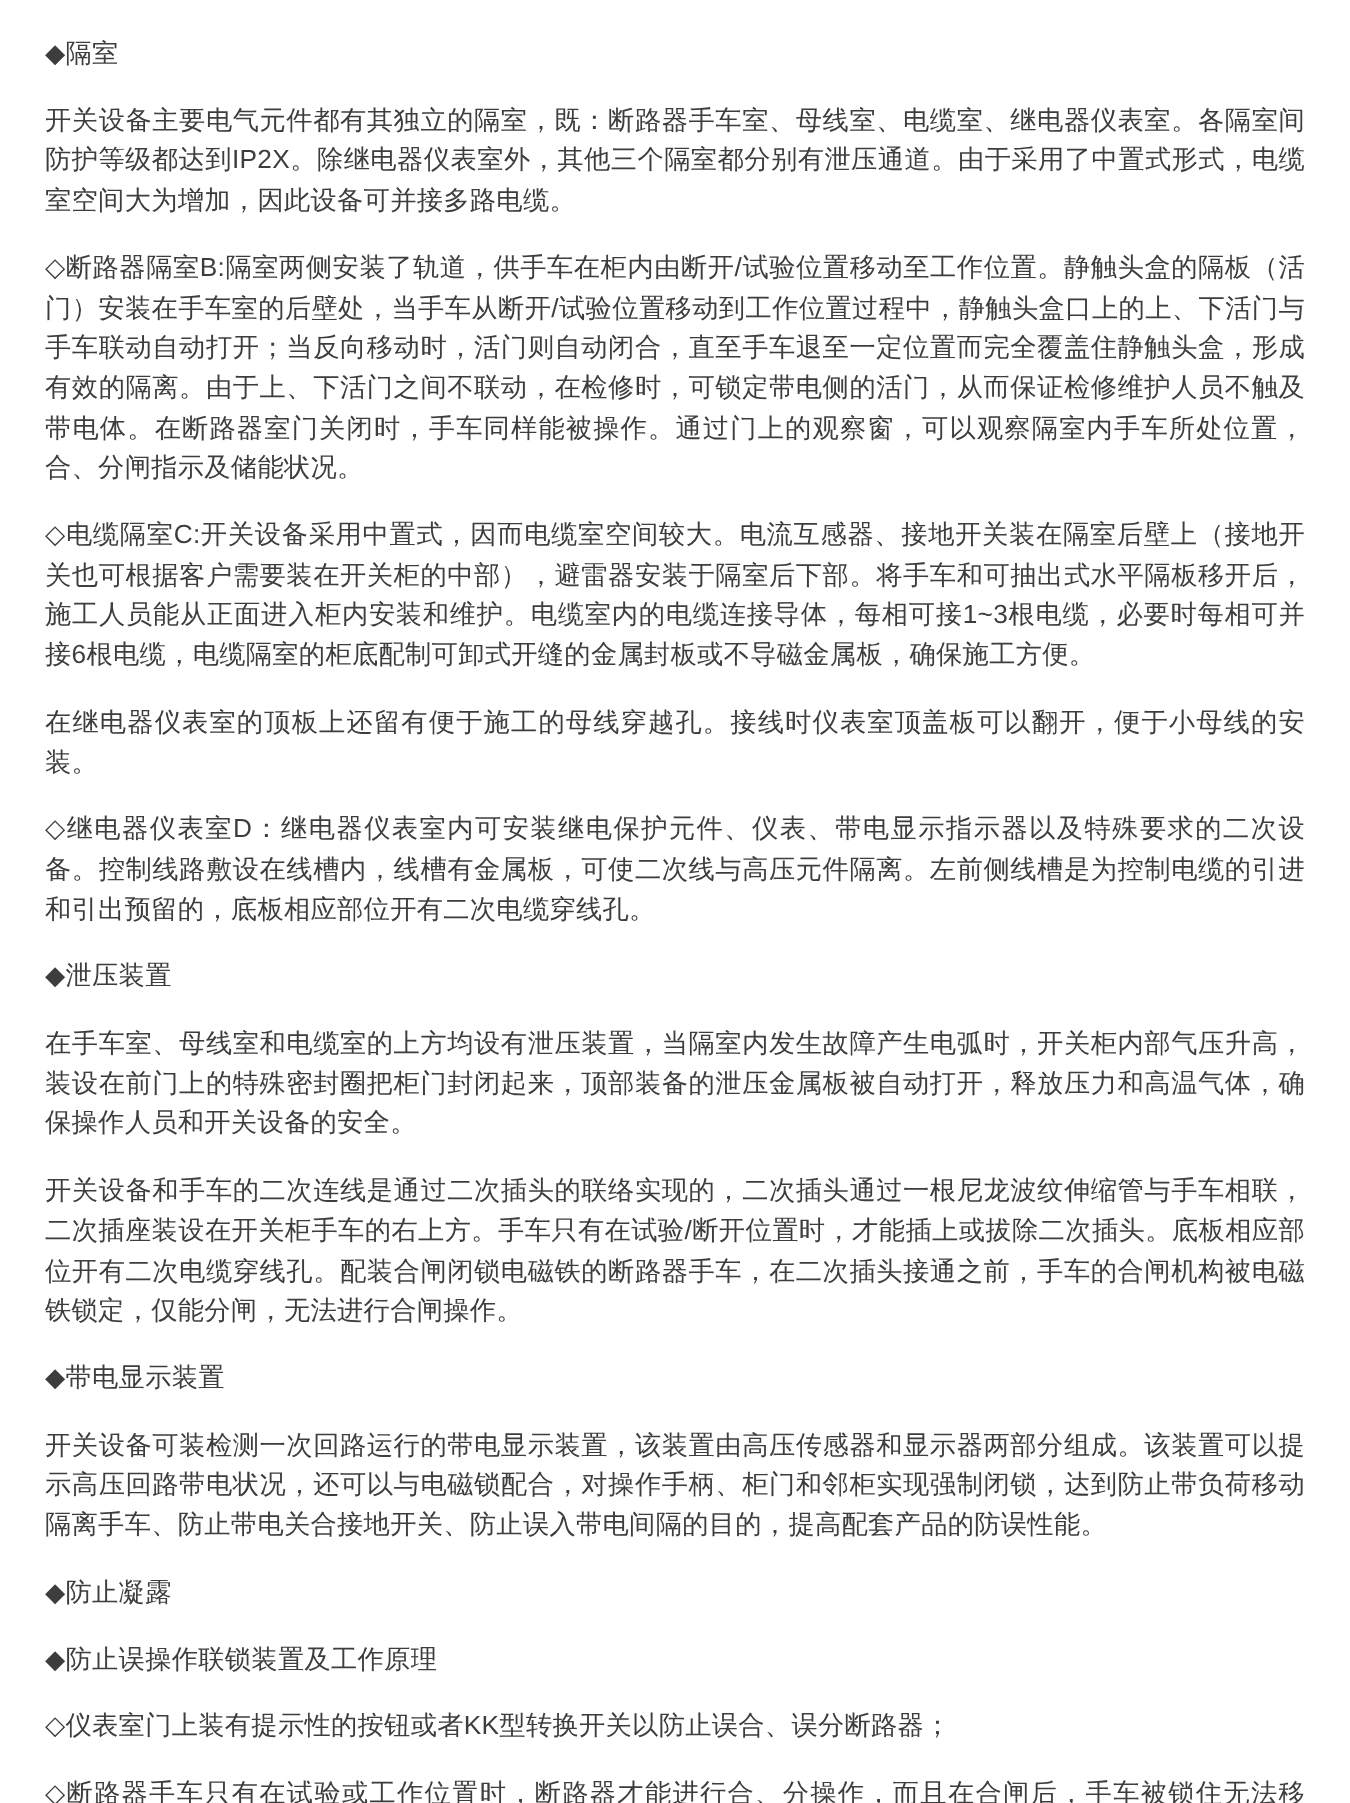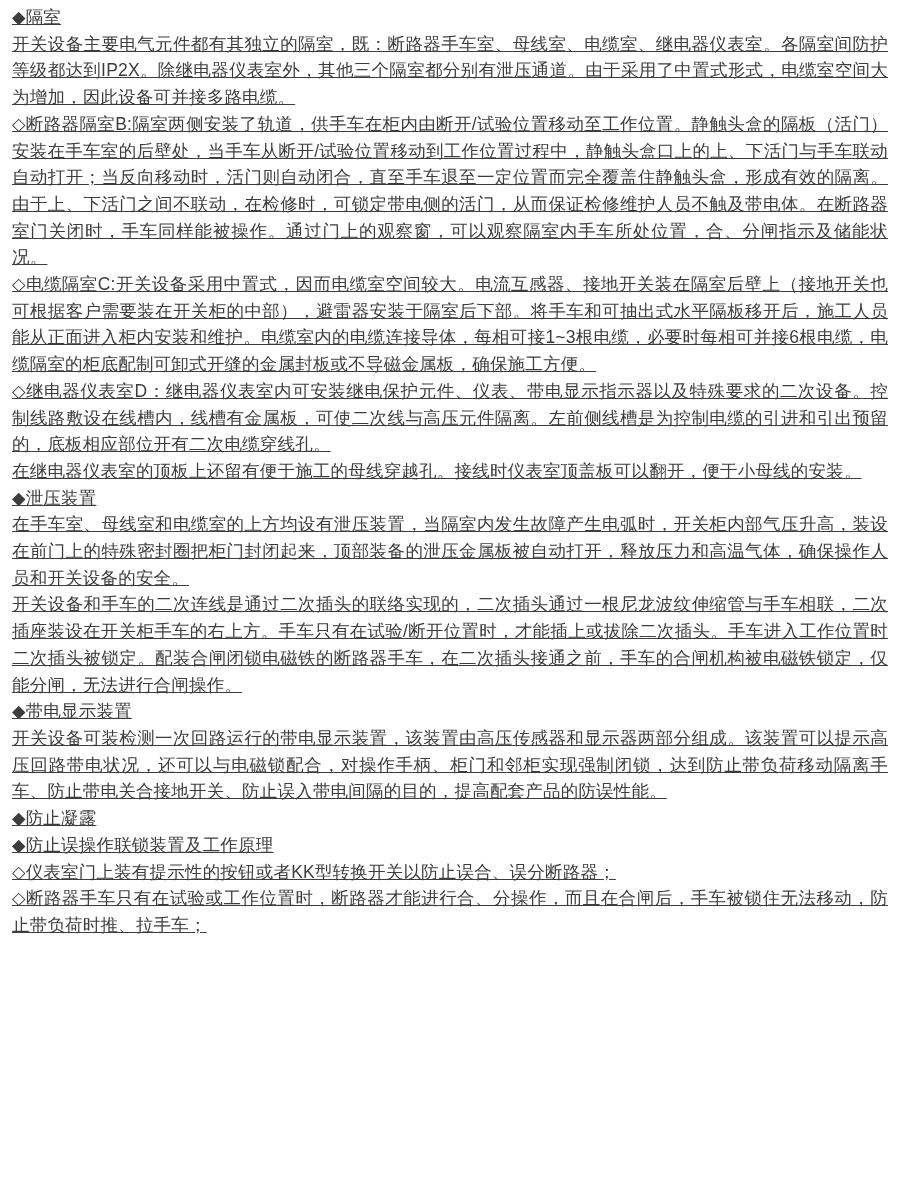--- a/index.html
+++ b/index.html
@@ -17,43 +17,42 @@
     width: 900px;
     padding: 4px 12px 0 12px;
     font-family: "Liberation Sans", "DejaVu Sans", sans-serif;
     font-size: 17.5px;
     line-height: 26.7px;
     color: #3d3d3d;
     text-align: justify;
     letter-spacing: 0.2px;
   }
   .doc p {
-    margin: 0;
+    margin: 18px;
     padding: 0;
     word-break: break-all;
-    text-decoration: underline;
   }
   .doc p.h {
     text-align: left;
     font-weight: 400;
   }
 </style>
 </head>
 <body>
 
 <div class="doc">
   <p class="h">◆隔室</p>
   <p>开关设备主要电气元件都有其独立的隔室，既：断路器手车室、母线室、电缆室、继电器仪表室。各隔室间防护等级都达到IP2X。除继电器仪表室外，其他三个隔室都分别有泄压通道。由于采用了中置式形式，电缆室空间大为增加，因此设备可并接多路电缆。</p>
   <p>◇断路器隔室B:隔室两侧安装了轨道，供手车在柜内由断开/试验位置移动至工作位置。静触头盒的隔板（活门）安装在手车室的后壁处，当手车从断开/试验位置移动到工作位置过程中，静触头盒口上的上、下活门与手车联动自动打开；当反向移动时，活门则自动闭合，直至手车退至一定位置而完全覆盖住静触头盒，形成有效的隔离。由于上、下活门之间不联动，在检修时，可锁定带电侧的活门，从而保证检修维护人员不触及带电体。在断路器室门关闭时，手车同样能被操作。通过门上的观察窗，可以观察隔室内手车所处位置，合、分闸指示及储能状况。</p>
   <p>◇电缆隔室C:开关设备采用中置式，因而电缆室空间较大。电流互感器、接地开关装在隔室后壁上（接地开关也可根据客户需要装在开关柜的中部），避雷器安装于隔室后下部。将手车和可抽出式水平隔板移开后，施工人员能从正面进入柜内安装和维护。电缆室内的电缆连接导体，每相可接1~3根电缆，必要时每相可并接6根电缆，电缆隔室的柜底配制可卸式开缝的金属封板或不导磁金属板，确保施工方便。</p>
+  <p>在继电器仪表室的顶板上还留有便于施工的母线穿越孔。接线时仪表室顶盖板可以翻开，便于小母线的安装。</p>
   <p>◇继电器仪表室D：继电器仪表室内可安装继电保护元件、仪表、带电显示指示器以及特殊要求的二次设备。控制线路敷设在线槽内，线槽有金属板，可使二次线与高压元件隔离。左前侧线槽是为控制电缆的引进和引出预留的，底板相应部位开有二次电缆穿线孔。</p>
-  <p>在继电器仪表室的顶板上还留有便于施工的母线穿越孔。接线时仪表室顶盖板可以翻开，便于小母线的安装。</p>
   <p class="h">◆泄压装置</p>
   <p>在手车室、母线室和电缆室的上方均设有泄压装置，当隔室内发生故障产生电弧时，开关柜内部气压升高，装设在前门上的特殊密封圈把柜门封闭起来，顶部装备的泄压金属板被自动打开，释放压力和高温气体，确保操作人员和开关设备的安全。</p>
-  <p>开关设备和手车的二次连线是通过二次插头的联络实现的，二次插头通过一根尼龙波纹伸缩管与手车相联，二次插座装设在开关柜手车的右上方。手车只有在试验/断开位置时，才能插上或拔除二次插头。手车进入工作位置时二次插头被锁定。配装合闸闭锁电磁铁的断路器手车，在二次插头接通之前，手车的合闸机构被电磁铁锁定，仅能分闸，无法进行合闸操作。</p>
+  <p>开关设备和手车的二次连线是通过二次插头的联络实现的，二次插头通过一根尼龙波纹伸缩管与手车相联，二次插座装设在开关柜手车的右上方。手车只有在试验/断开位置时，才能插上或拔除二次插头。底板相应部位开有二次电缆穿线孔。配装合闸闭锁电磁铁的断路器手车，在二次插头接通之前，手车的合闸机构被电磁铁锁定，仅能分闸，无法进行合闸操作。</p>
   <p class="h">◆带电显示装置</p>
   <p>开关设备可装检测一次回路运行的带电显示装置，该装置由高压传感器和显示器两部分组成。该装置可以提示高压回路带电状况，还可以与电磁锁配合，对操作手柄、柜门和邻柜实现强制闭锁，达到防止带负荷移动隔离手车、防止带电关合接地开关、防止误入带电间隔的目的，提高配套产品的防误性能。</p>
   <p class="h">◆防止凝露</p>
   <p class="h">◆防止误操作联锁装置及工作原理</p>
   <p>◇仪表室门上装有提示性的按钮或者KK型转换开关以防止误合、误分断路器；</p>
   <p>◇断路器手车只有在试验或工作位置时，断路器才能进行合、分操作，而且在合闸后，手车被锁住无法移动，防止带负荷时推、拉手车；</p>
 
 </div>
 
 </body></html>

